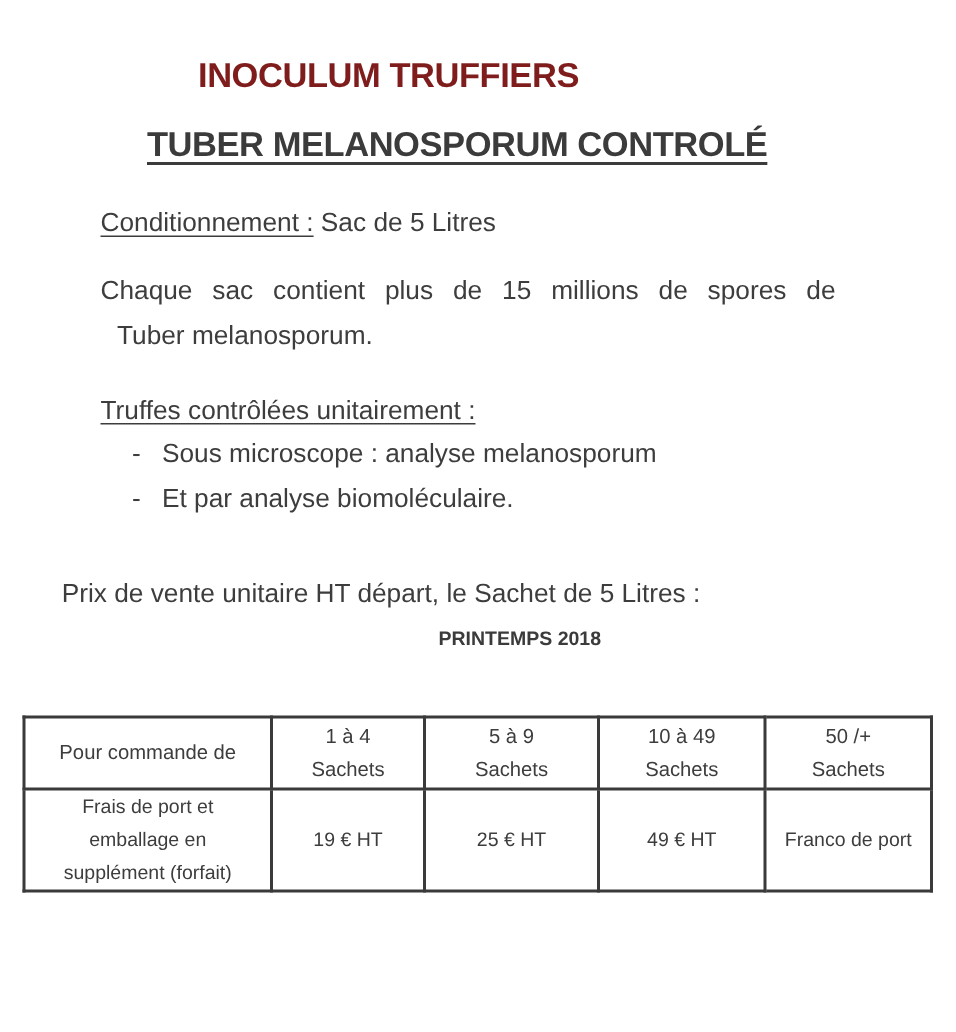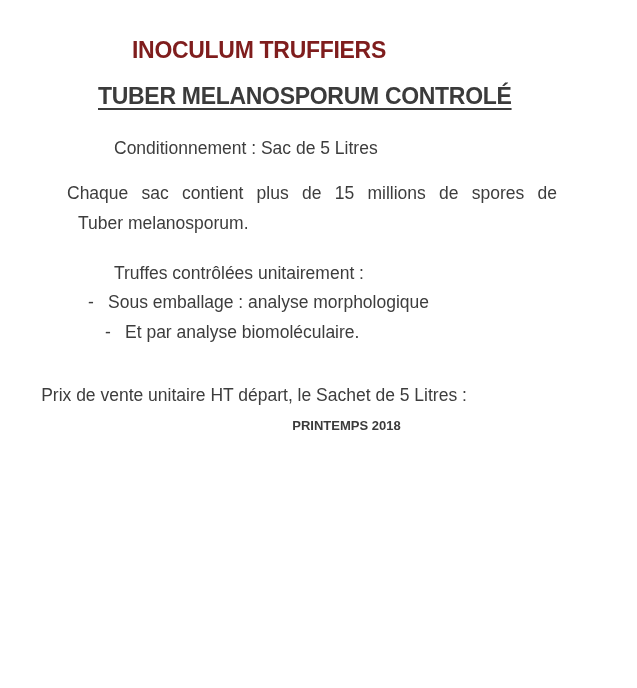--- a/index.html
+++ b/index.html
@@ -12,21 +12,21 @@
     font-size: 23px; font-weight: bold; letter-spacing: -0.3px; color: #7f1d1d;
   }
   .title2 {
     position: absolute; left: 98px; top: 83px;
     font-size: 23px; font-weight: bold; letter-spacing: -0.3px; color: #3b3b3b;
     text-decoration: underline; text-underline-offset: 4px;
   }
   .line {
     position: absolute; left: 67px; font-size: 17.5px; color: #3d3d3d; white-space: nowrap;
   }
-  .u { text-underline-offset: 3px; margin-left: 47px; }
+  .u { text-decoration: underline; text-underline-offset: 3px; }
   .justify { width: 490px; text-align: justify; text-align-last: justify; }
   .bullet { left: 88px; }
   .bullet .dash { display: inline-block; width: 20px; }
   .center-line {
     position: absolute; left: 0; width: 508px; text-align: center; font-size: 17.5px; color: #3d3d3d;
   }
   .season {
     position: absolute; left: 0; width: 637px; text-align: center; top: 418px;
     font-size: 13px; font-weight: bold; color: #3b3b3b; padding-left: 28px;
   }
@@ -58,25 +58,55 @@
 
 <div class="line" style="top:138px;">
   <span class="u">Conditionnement :</span><span> Sac de 5 Litres</span>
 </div>
 
 <div class="line justify" style="top:183px;">Chaque sac contient plus de 15 millions de spores de</div>
 <div class="line" style="top:213px;margin-left:11px;">Tuber melanosporum.</div>
 
 <div class="line u" style="top:263px;">Truffes contrôlées unitairement :</div>
 <div class="line bullet" style="top:292px;">
-  <span class="dash">-</span><span>Sous emballage : analyse morphologique</span>
+  <span class="dash">-</span><span>Sous microscope : analyse melanosporum</span>
 </div>
-<div class="line bullet" style="top:322px;margin-left:17px;">
+<div class="line bullet" style="top:322px;">
   <span class="dash">-</span><span>Et par analyse biomoléculaire.</span>
 </div>
 
 <div class="center-line" style="top:385px;">Prix de vente unitaire HT départ, le Sachet de 5 Litres :</div>
 <div class="season">PRINTEMPS 2018</div>
 
 <table class="prices">
   <tbody>
+      <tr class="r0">
+    <td class="c0">Pour commande de</td>
+    <td class="c1">
+          <div>1 à 4</div>
+          <div>Sachets</div>
+        </td>
+    <td class="c2">
+          <div>5 à 9</div>
+          <div>Sachets</div>
+        </td>
+    <td class="c3">
+          <div>10 à 49</div>
+          <div>Sachets</div>
+        </td>
+    <td class="c4">
+          <div>50 /+</div>
+          <div>Sachets</div>
+        </td>
+  </tr>
+  <tr class="r2">
+    <td class="c0 ship">
+      <div>Frais de port et</div>
+      <div>emballage en</div>
+      <div>supplément (forfait)</div>
+    </td>
+    <td class="c1 ship">19 € HT</td>
+    <td class="c2 ship">25 € HT</td>
+    <td class="c3 ship">49 € HT</td>
+    <td class="c4 ship">Franco de port</td>
+  </tr>
 </tbody>
   </table>
 
 </body></html>

